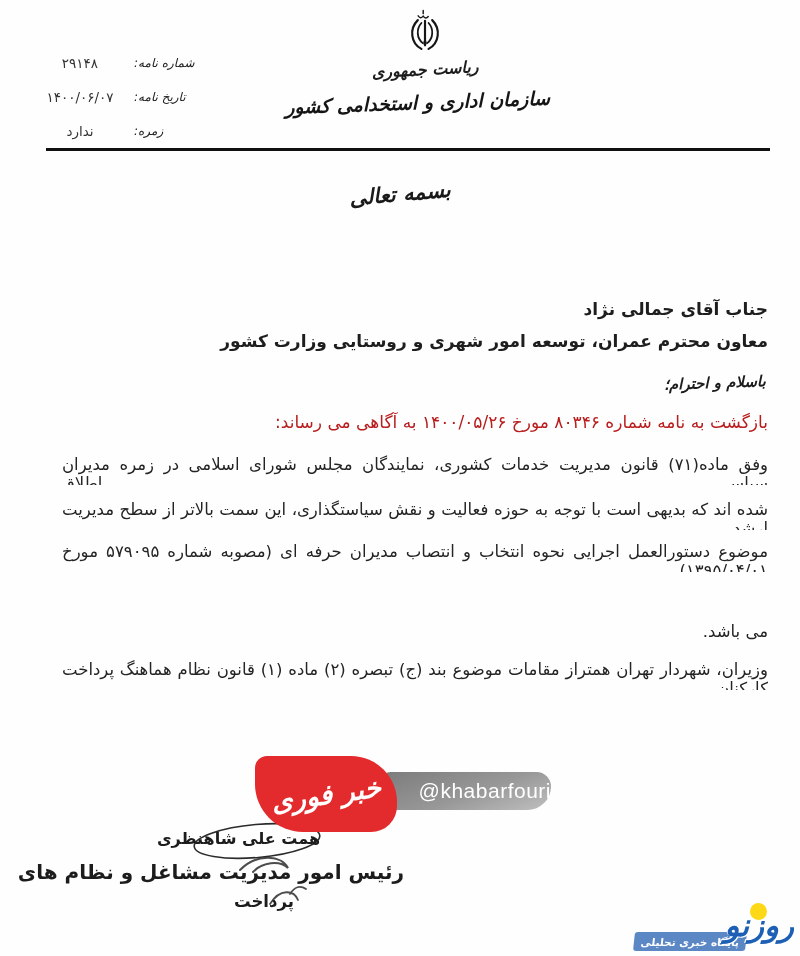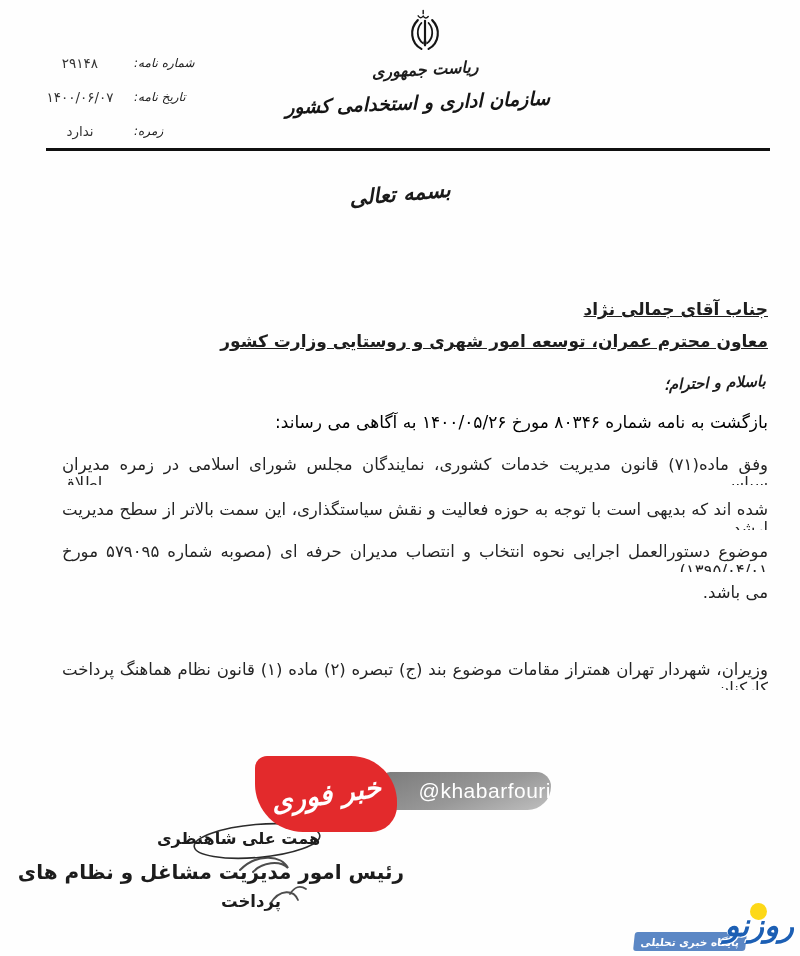--- a/index.html
+++ b/index.html
@@ -17,45 +17,45 @@
   
   .meta { position:absolute; top:46px; left:26px; width:180px; }
   .meta-row { display:flex; flex-direction:row; align-items:center; height:34px; }
   .meta-label { width:72px; font-size:12px; font-style:italic; color:#222; text-align:left; white-space:nowrap; }
   .meta-value { flex:1; font-size:13.5px; color:#333; text-align:center; white-space:nowrap; }
   .divider { position:absolute; top:148px; left:46px; width:724px; height:2.5px; background:#101010; }
   
   .besmellah { position:absolute; top:182px; left:0; width:100%; text-align:center;
     font-size:21px; font-style:italic; font-weight:bold; color:#1a1a1a; transform:rotate(-5deg); }
   
-  .recipient { position:absolute; top:293px; right:32px; text-align:right; font-weight:bold; font-size:17px; line-height:32px; color:#1e1e1e;text-decoration:underline; }
+  .recipient { position:absolute; top:293px; right:32px; text-align:right; font-weight:bold; font-size:17px; line-height:32px; color:#1e1e1e; }
   .salutation { position:absolute; top:374px; right:34px; font-size:15px; font-style:italic; font-weight:bold; color:#1b1b1b; transform:rotate(-2deg); }
   
-  .intro { position:absolute; top:412px; right:32px; font-size:17px; color:#000000; }
+  .intro { position:absolute; top:412px; right:32px; font-size:17px; color:#b91c1c; }
   .bline { position:absolute; right:32px; left:62px; font-size:16.5px; color:#242424;
     text-align:justify; text-align-last:justify; height:30px; overflow:hidden; }
-  .bline.endline { text-align:right; text-align-last:right; }
+  .bline.endline { text-align:right; text-align-last:right;margin-top:39px; }
   
   .pill { position:absolute; top:772px; left:383px; width:168px; height:38px;
     border-radius:8px 16px 26px 8px;
     background:linear-gradient(160deg,#7c7c7c 0%,#989898 55%,#c0c0c0 100%);
     display:flex; align-items:center; justify-content:flex-start; z-index:2; }
   .pill-text { direction:ltr; color:#ffffff; font-size:21px; font-family:"Liberation Sans", sans-serif; letter-spacing:.5px; }
   .badge { position:absolute; top:756px; left:255px; width:142px; height:76px;
     background:#e32a2c; border-radius:12px 46px 26px 48px; z-index:3;
     display:flex; align-items:center; justify-content:center; }
   .badge-text { color:#ffffff; font-size:27px; font-style:italic; font-weight:bold;
     transform:rotate(-8deg); white-space:nowrap; }
   
   .sig-ellipse { position:absolute; top:818px; left:190px; z-index:1; }
   .sig-name { position:absolute; top:829px; left:198px; width:122px; text-align:center;
     font-size:16px; font-weight:bold; color:#1c1c1c; white-space:nowrap; z-index:2; }
   .sig-title1 { position:absolute; top:860px; left:132px; width:272px; text-align:center;
     font-size:20px; font-weight:bold; color:#1c1c1c; white-space:nowrap; }
-  .sig-title2 { position:absolute; top:892px; left:213px; width:76px; text-align:center;
+  .sig-title2 { position:absolute; top:892px; left:226px; width:76px; text-align:center;
     font-size:16.5px; font-weight:bold; color:#1c1c1c; }
   .sig-scribble { position:absolute; top:842px; left:226px; z-index:4; }
   
   .roozno { position:absolute; top:901px; right:0; width:168px; height:55px; z-index:5; }
   .rz-ribbon { position:absolute; top:31px; left:2px; width:112px; height:19px;
     border-radius:3px; transform:skewX(-6deg);
     display:flex; align-items:center; justify-content:center; }
   .rz-ribbon span { font-size:10.5px; font-weight:bold; color:#ffffff; white-space:nowrap; }
   .rz-logo { position:absolute; top:6px; right:6px; font-size:31px; font-weight:bold; font-style:italic;
     white-space:nowrap; text-shadow:1px 1px 0 #ffffff, -1px -1px 0 #ffffff; z-index:2; }

